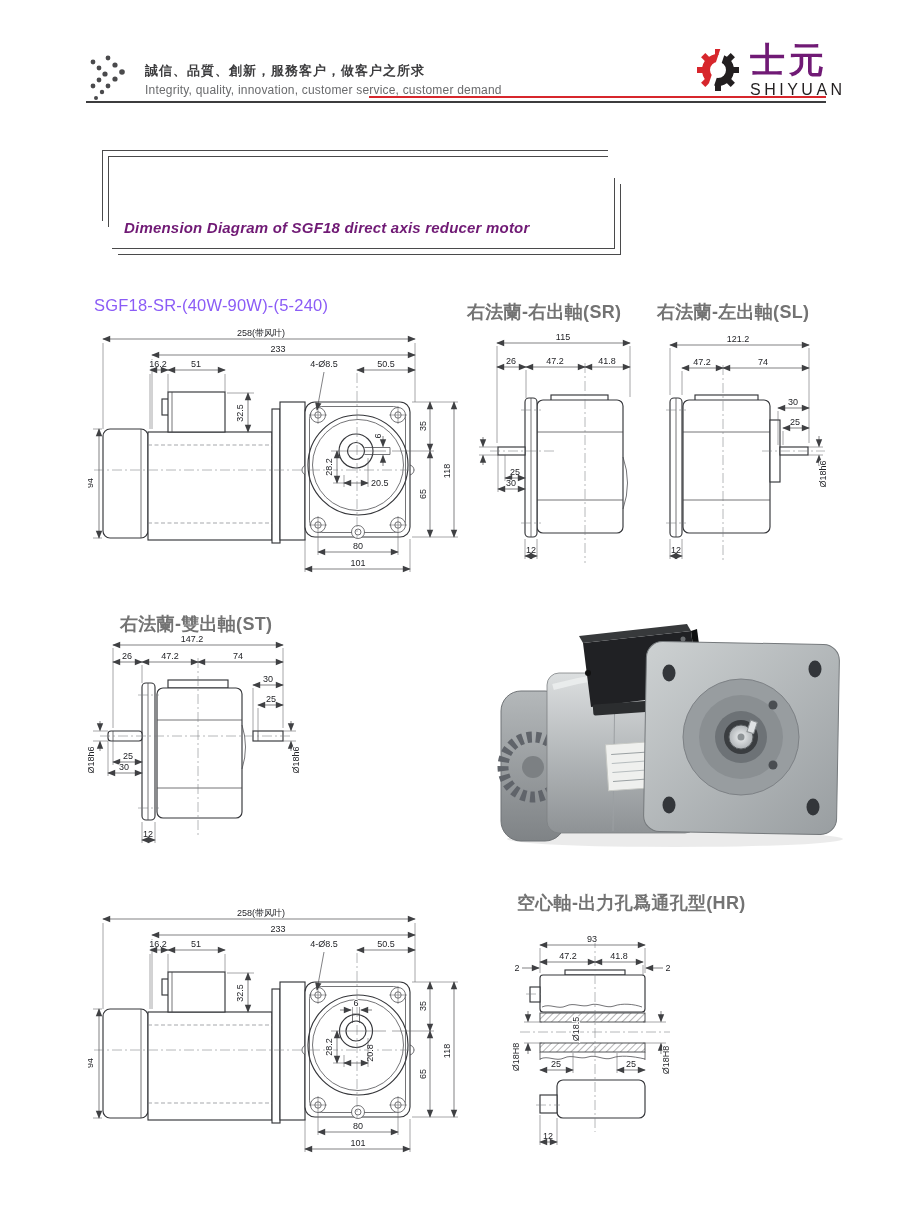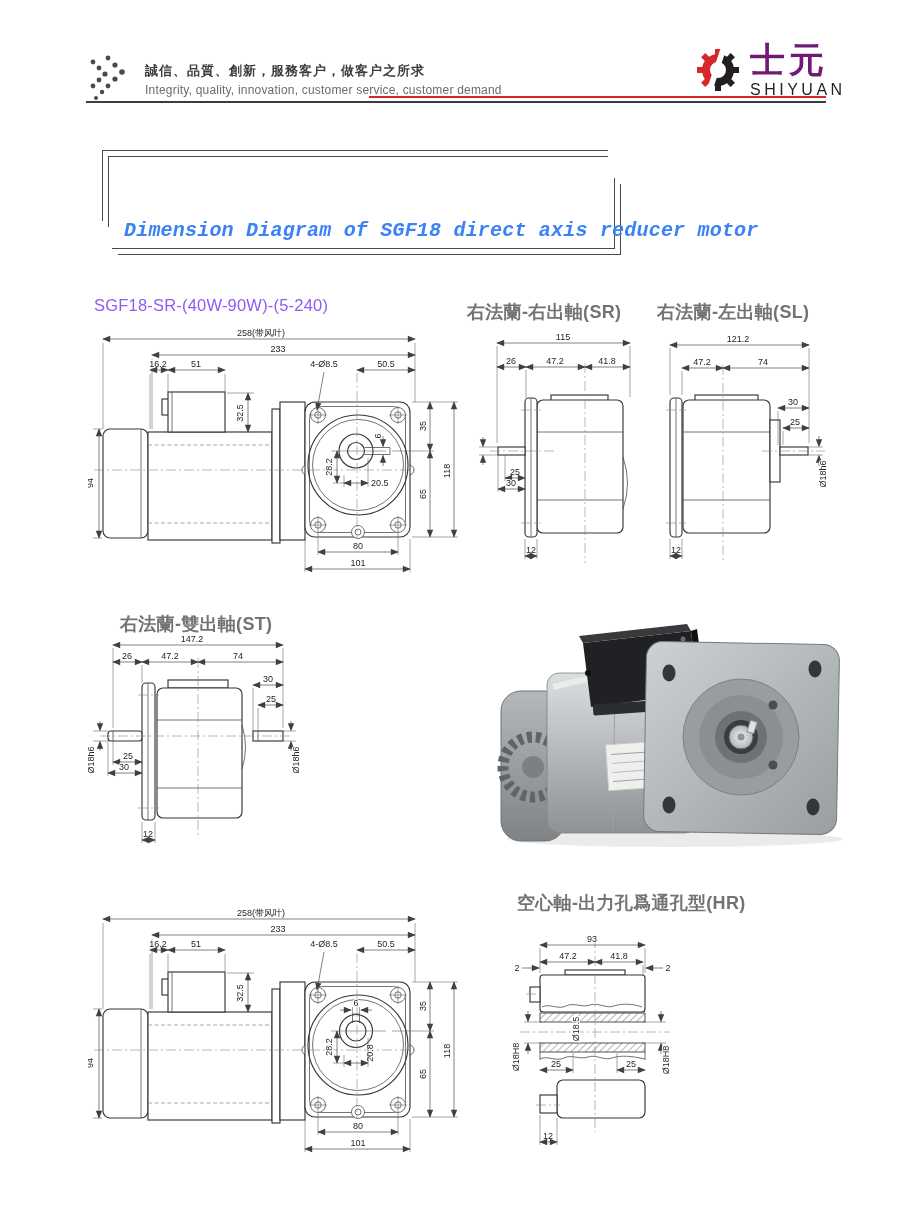--- a/index.html
+++ b/index.html
@@ -9,21 +9,21 @@
   
   .slogan-cn{font-size:13px;letter-spacing:1px;color:#3c3c3e;font-weight:bold;}
   .slogan-en{font-size:12px;color:#6a6b6d;margin-top:3px;letter-spacing:0.2px;}
   .brand-cn{font-size:35px;font-weight:bold;color:#701a75;letter-spacing:4px;line-height:1;}
   .brand-en{font-size:16px;font-weight:normal;color:#231f20;letter-spacing:3.5px;margin-top:4px;}
   .hline{position:absolute;height:2.2px;background:#3c3c3e;}
   .hline.red{background:#d7262c;}
   
   .fr{position:absolute;border:0 solid #4a4a4b;}
   .title-cn{font-size:35px;font-weight:bold;letter-spacing:1px;color:#1b1c1e;white-space:nowrap;}
-  .title-en{font-size:20px;font-weight:bold;font-style:italic;color:#3b82f6;letter-spacing:0.2px;font-family:Liberation Mono, monospace;}
+  .title-en{font-size:15px;font-weight:bold;font-style:italic;color:#701a75;letter-spacing:0.2px;}
   
   .slabel{position:absolute;font-size:18px;color:#737373;letter-spacing:0.3px;font-weight:bold;white-space:nowrap;}
   .mlabel{position:absolute;font-size:16.5px;color:#8b5cf6;letter-spacing:0.2px;white-space:nowrap;}
   
   .ol{stroke:#35363a;stroke-width:1.15;fill:none;}
   .fw{stroke:#35363a;stroke-width:1.15;fill:#fff;}
   .o2{stroke:#45464a;stroke-width:0.75;fill:none;}
   .f2{stroke:#45464a;stroke-width:0.75;fill:#fff;}
   .xl{stroke:#5b5c60;stroke-width:0.55;fill:none;}
   .dl{stroke:#4a4b4f;stroke-width:0.7;fill:none;marker-start:url(#ar);marker-end:url(#ar);}

